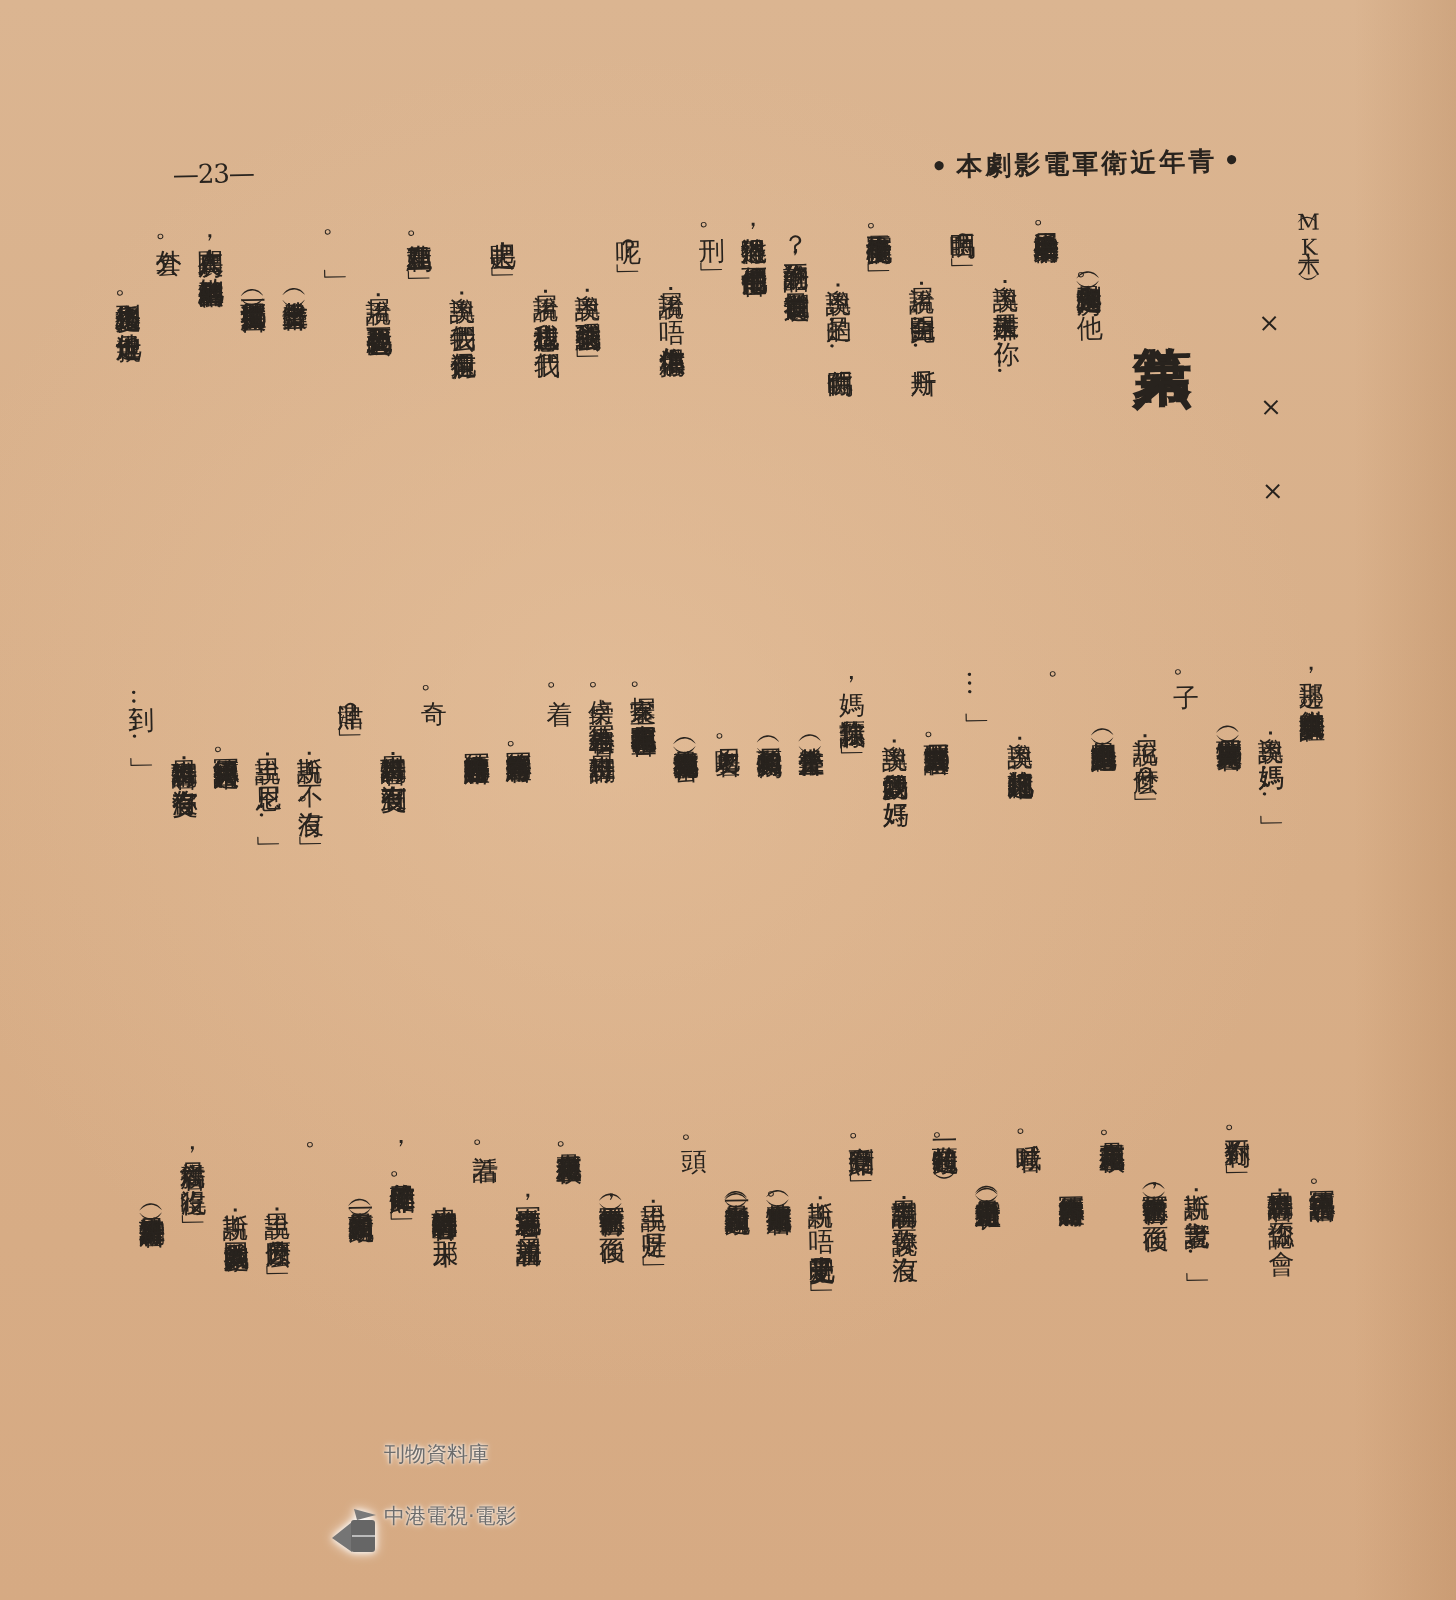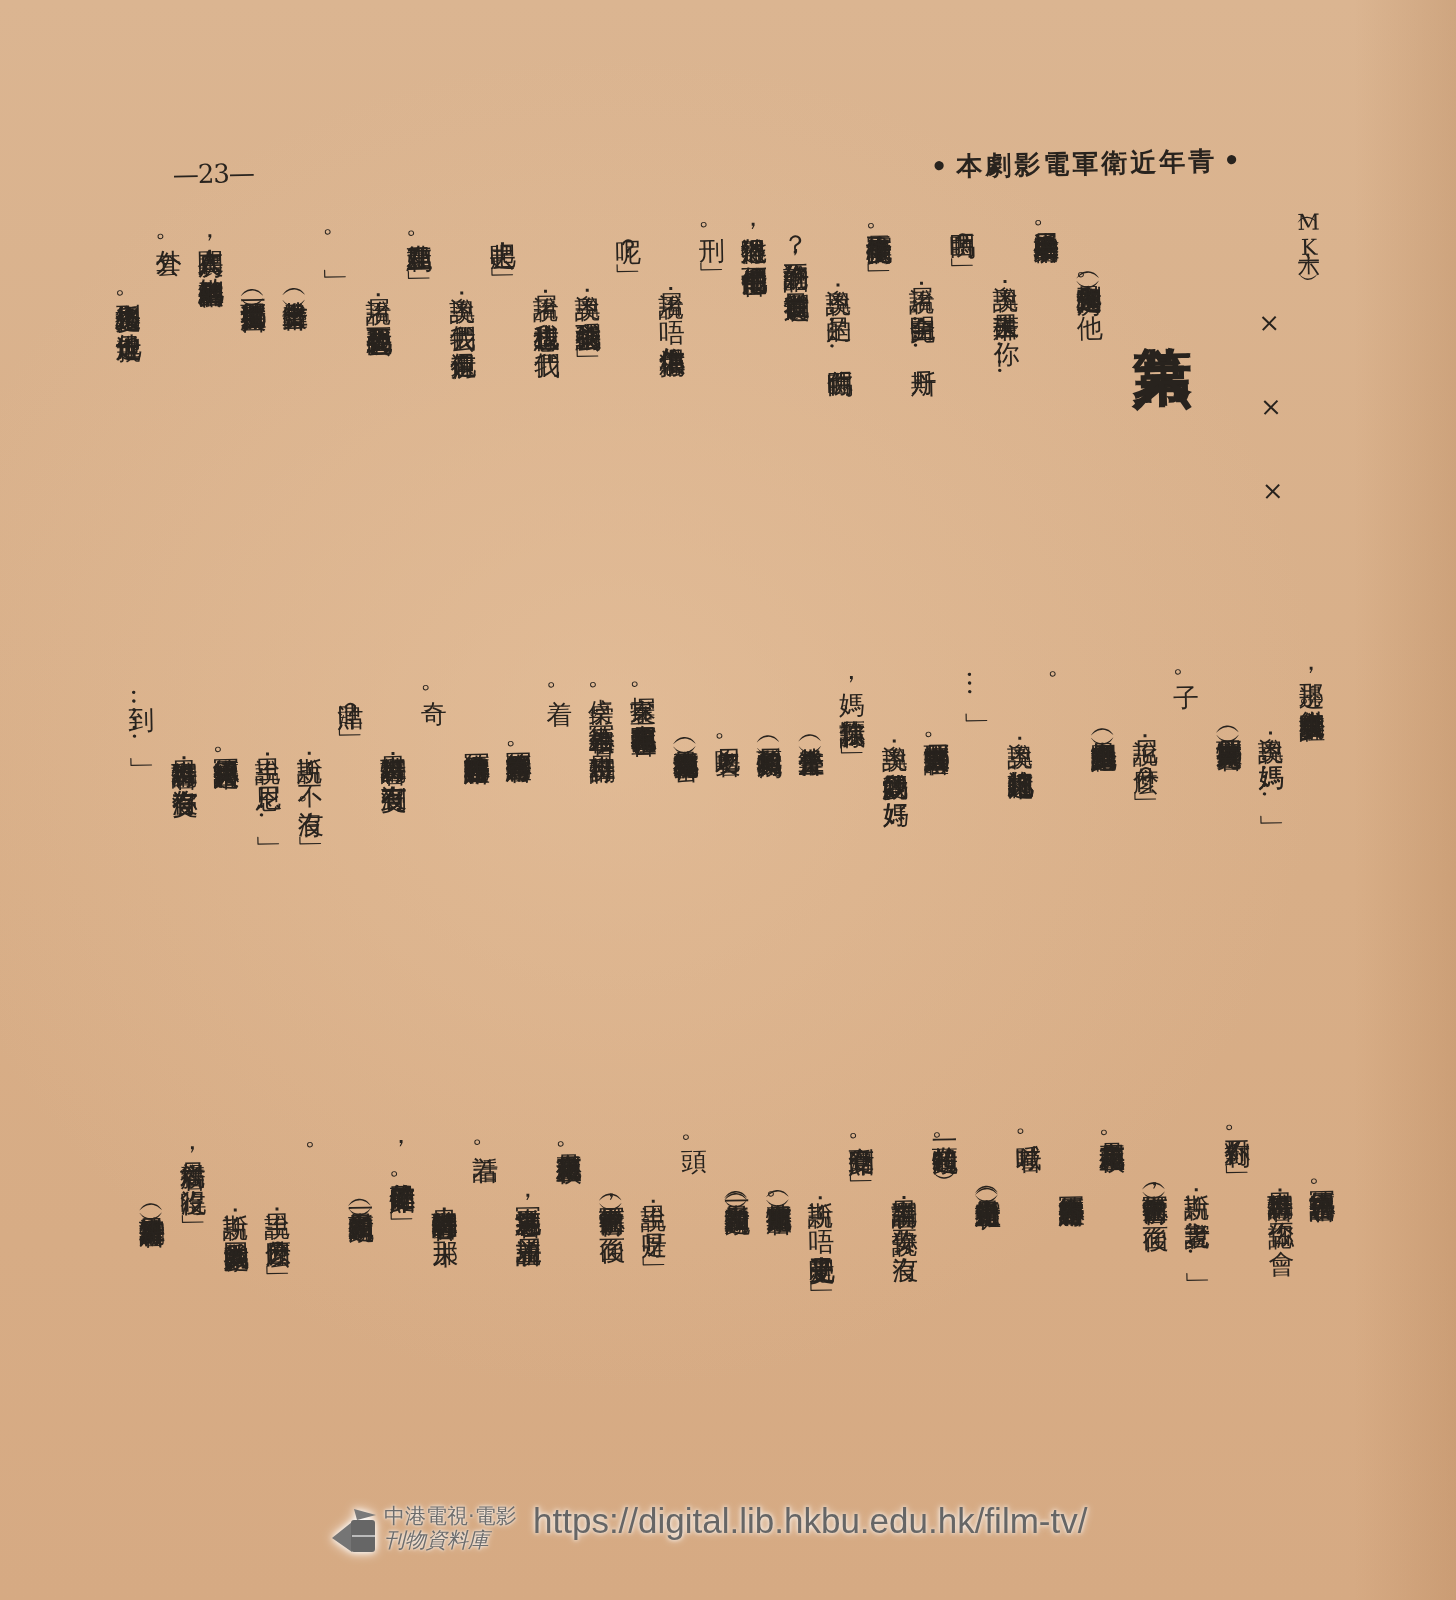--- a/index.html
+++ b/index.html
@@ -61,21 +61,21 @@
   .wm-logo {
     position: absolute; left: 330px; top: 1506px; width: 50px; height: 54px;
     filter: drop-shadow(0 0 3px rgba(255,255,255,0.95)) drop-shadow(0 0 6px rgba(255,255,255,0.7));
   }
   .wm-name {
     position: absolute; left: 384px; font-size: 21px; line-height: 20px; color: #6d6d6d;
     font-family: "DejaVu Sans", sans-serif; white-space: nowrap;
     text-shadow: 0 0 3px #fff, 0 0 6px rgba(255,255,255,0.85);
   }
   .wm-name.l1 { top: 1506px; }
-  .wm-name.l2 { top: 1530px; font-style: italic; }
+  .wm-name.l2 { top: 1444px; }
   .wm-url {
     position: absolute; left: 533px; top: 1499px; font-size: 35px; line-height: 44px;
     color: #666; font-family: "Liberation Sans", sans-serif; white-space: nowrap;
     text-shadow: 0 0 4px rgba(255,255,255,0.95), 0 0 9px rgba(255,255,255,0.75);
   }
 </style>
 </head>
 <body>
 
 <div class="page">
@@ -189,14 +189,13 @@
   <div class="wm-logo">
     <svg width="50" height="54" viewBox="0 0 50 54">
       <path d="M2 32 L22 16 L22 46 Z" fill="#757575"></path>
       <rect x="21" y="14" width="24" height="32" rx="3" fill="#666"></rect>
       <path d="M24 3 L46 9 L27 14 Z" fill="#7a7a7a"></path>
       <line x1="22" y1="30" x2="45" y2="30" stroke="#d8d8d8" stroke-width="1.5"></line>
     </svg>
   </div>
   <div class="wm-name l1">中港電視‧電影</div>
   <div class="wm-name l2">刊物資料庫</div>
-  <div class="wm-url">https://digital.lib.hkbu.edu.hk/film-tv/</div>
 </div>
 
 </body></html>

